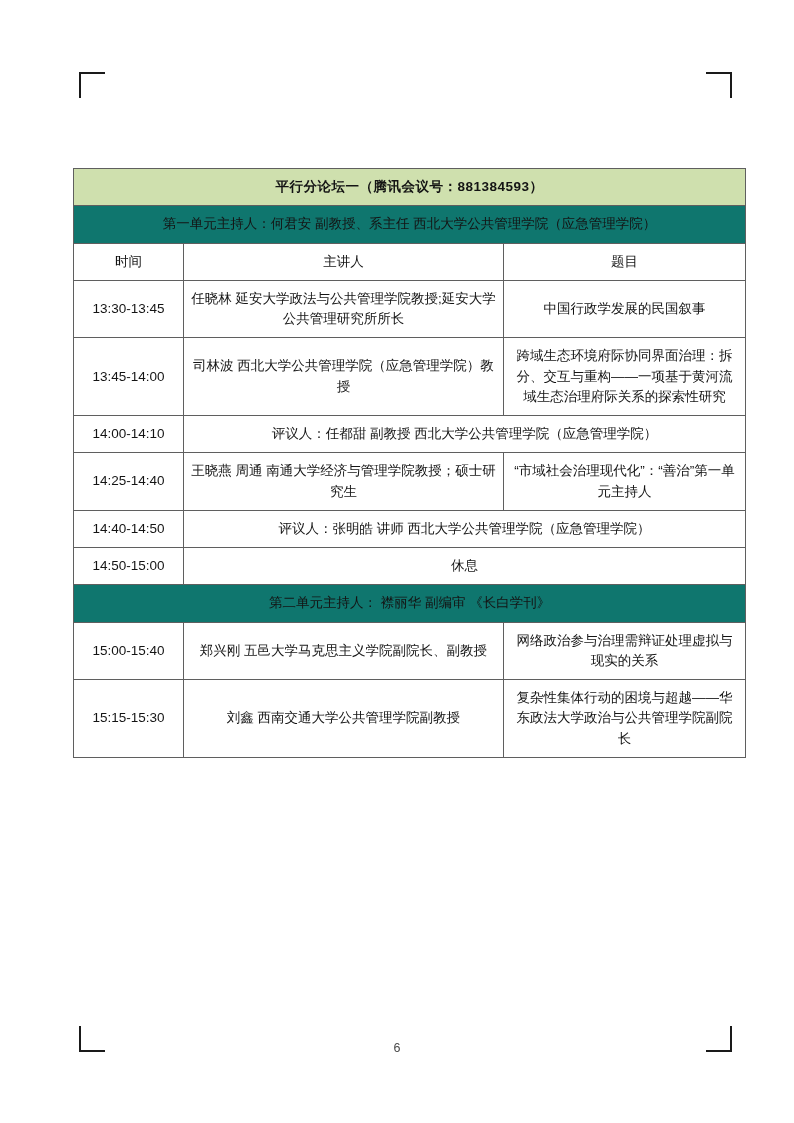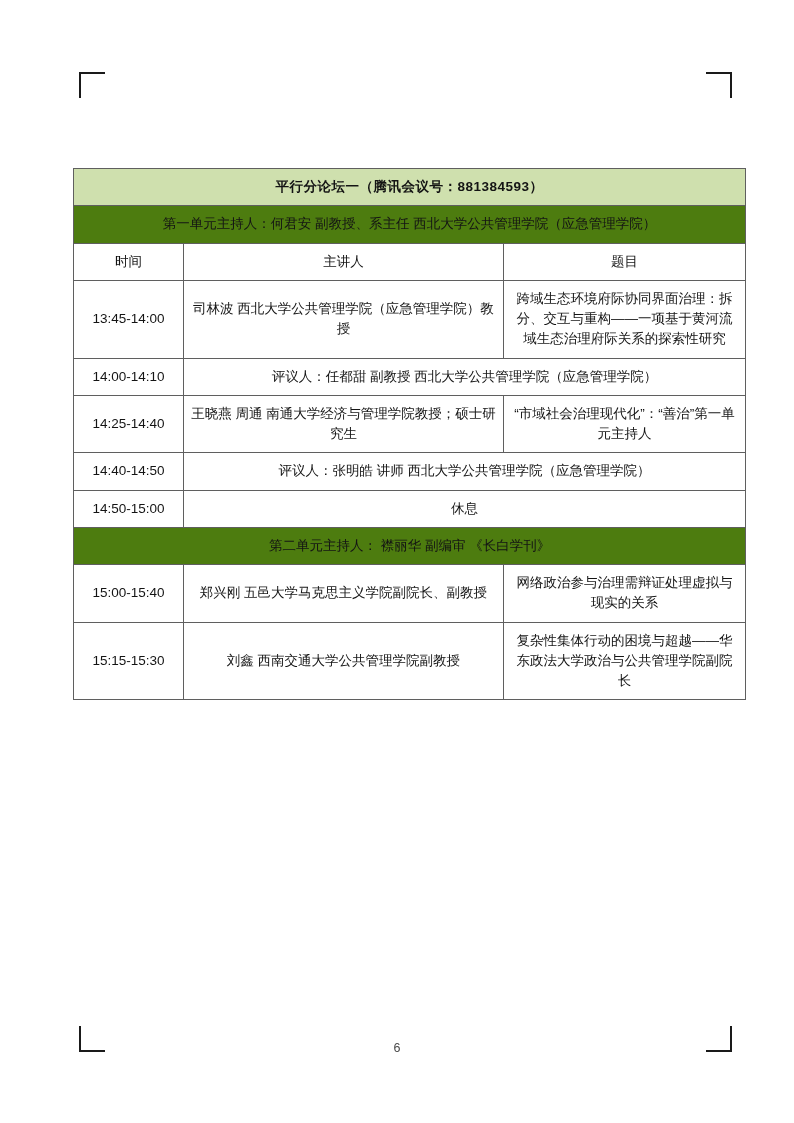--- a/index.html
+++ b/index.html
@@ -73,21 +73,21 @@
   .col-topic { width: 242px; }
 
   .title-row td {
     background: #cfe0ae;
     font-size: 17px;
     font-weight: bold;
     padding: 16px 6px;
     letter-spacing: 0.5px;
   }
   .host-row td {
-    background: #4d7c0f;
+    background: #0f766e;
     font-size: 13.5px;
     padding: 11px 6px;
   }
   .head-row td {
     font-size: 15px;
     padding: 14px 6px;
     font-weight: normal;
   }
   .note-row td {
     padding: 12px 6px;
@@ -142,20 +142,26 @@
       </tr>
       <tr class="host-row">
         <td colspan="3">第一单元主持人：何君安 副教授、系主任 西北大学公共管理学院（应急管理学院）</td>
       </tr>
       <tr class="head-row">
         <td>时间</td>
         <td>主讲人</td>
         <td>题目</td>
       </tr>
 
+      <tr>
+        <td>13:30-13:45</td>
+        <td class="speaker">任晓林
+延安大学政法与公共管理学院教授;延安大学公共管理研究所所长</td>
+        <td class="topic">中国行政学发展的民国叙事</td>
+      </tr>
 
       <tr>
         <td>13:45-14:00</td>
         <td class="speaker">司林波
 西北大学公共管理学院（应急管理学院）教授</td>
         <td class="topic">跨域生态环境府际协同界面治理：拆分、交互与重构——一项基于黄河流域生态治理府际关系的探索性研究</td>
       </tr>
 
       <tr class="note-row">
         <td>14:00-14:10</td>

